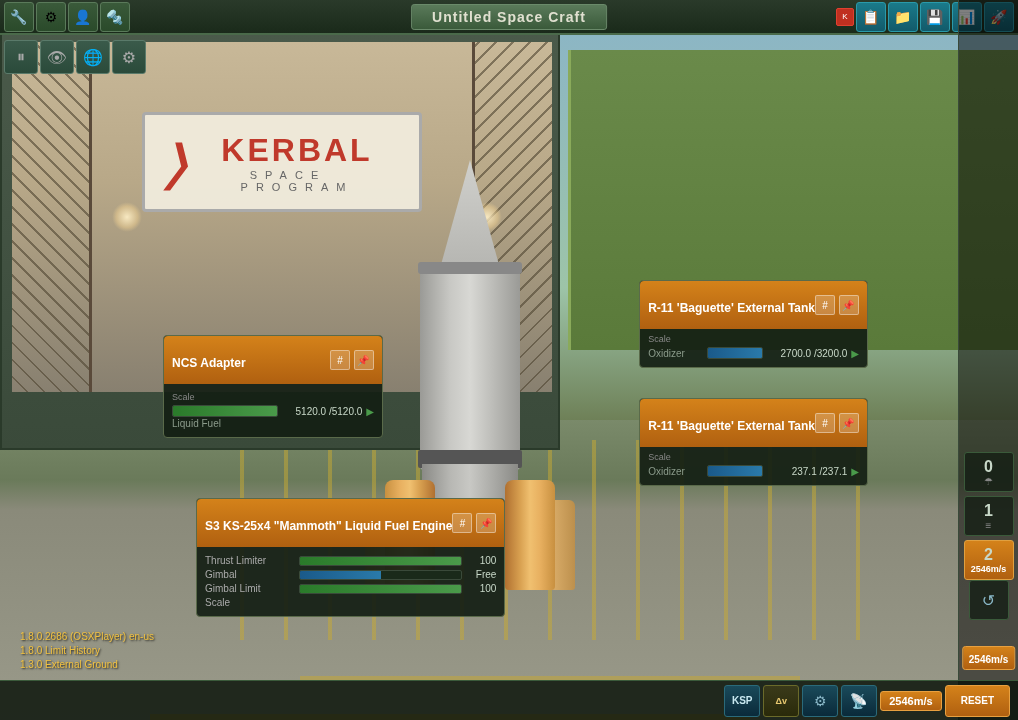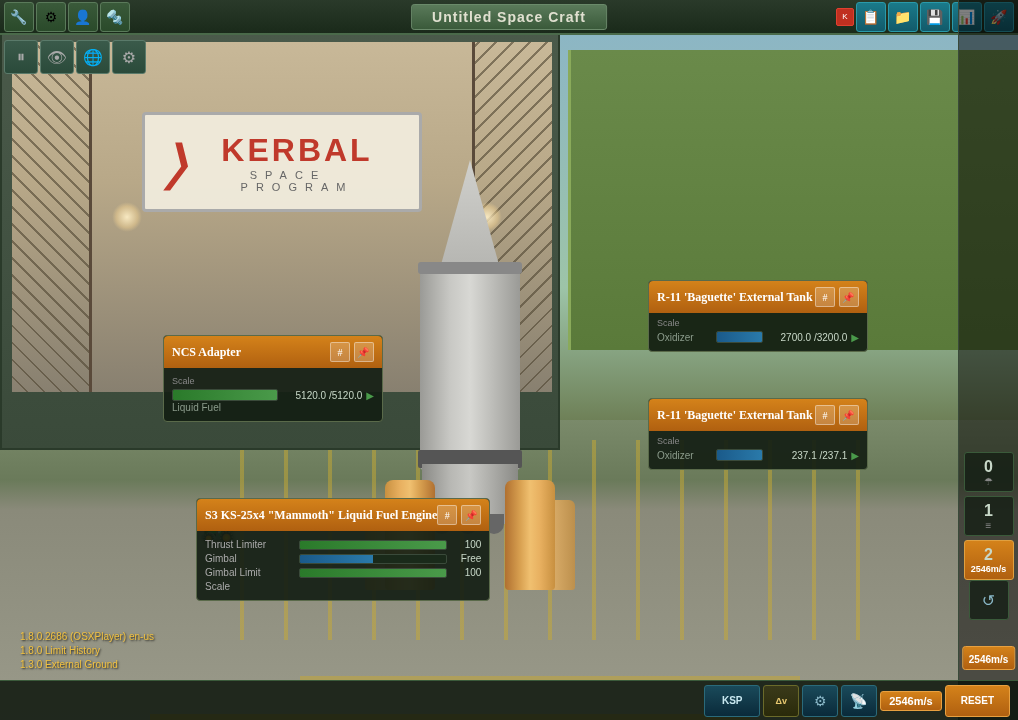--- a/index.html
+++ b/index.html
@@ -273,26 +273,25 @@
       position: absolute;
       background: rgba(20, 30, 20, 0.92);
       border: 1px solid #5a6a4a;
       border-radius: 4px;
       padding: 0;
       min-width: 220px;
     }
 
     .part-panel-header {
       background: linear-gradient(180deg, #d4821a 0%, #b06010 100%);
-      padding: 6px 8px;
+      padding: 14px 8px;
       border-radius: 4px 4px 0 0;
       display: flex;
-      align-items: center;
+      align-items: flex-end;
       justify-content: space-between;
-      font-family: Liberation Serif, serif;
     }
 
     .part-panel-title {
       color: #fff;
       font-size: 12px;
       font-weight: bold;
     }
 
     .part-panel-icons {
       display: flex;
@@ -834,21 +833,21 @@
 </div>
 
 <div class="version-text">
   <div>1.8.0.2686 (OSXPlayer) en-us</div>
   <div>1.8.0 Limit History</div>
   <div>1.3.0 External Ground</div>
 </div>
 
 <div class="bottom-toolbar">
 
-  <div style="width:56px;height:32px;background:linear-gradient(180deg,#1a4a5a 0%,#0a2a3a 100%);border:1px solid #2a6a7a;border-radius:3px;display:flex;align-items:center;justify-content:center;cursor:pointer;">
+  <div style="width:36px;height:32px;background:linear-gradient(180deg,#1a4a5a 0%,#0a2a3a 100%);border:1px solid #2a6a7a;border-radius:3px;display:flex;align-items:center;justify-content:center;cursor:pointer;">
     <span style="font-size:10px;font-weight:bold;color:#c8e8f0;">KSP</span>
   </div>
 
   <div class="bottom-btn dv">
     <span>Δv</span>
   </div>
 
   <div class="bottom-btn">
     <span>⚙</span>
   </div>

